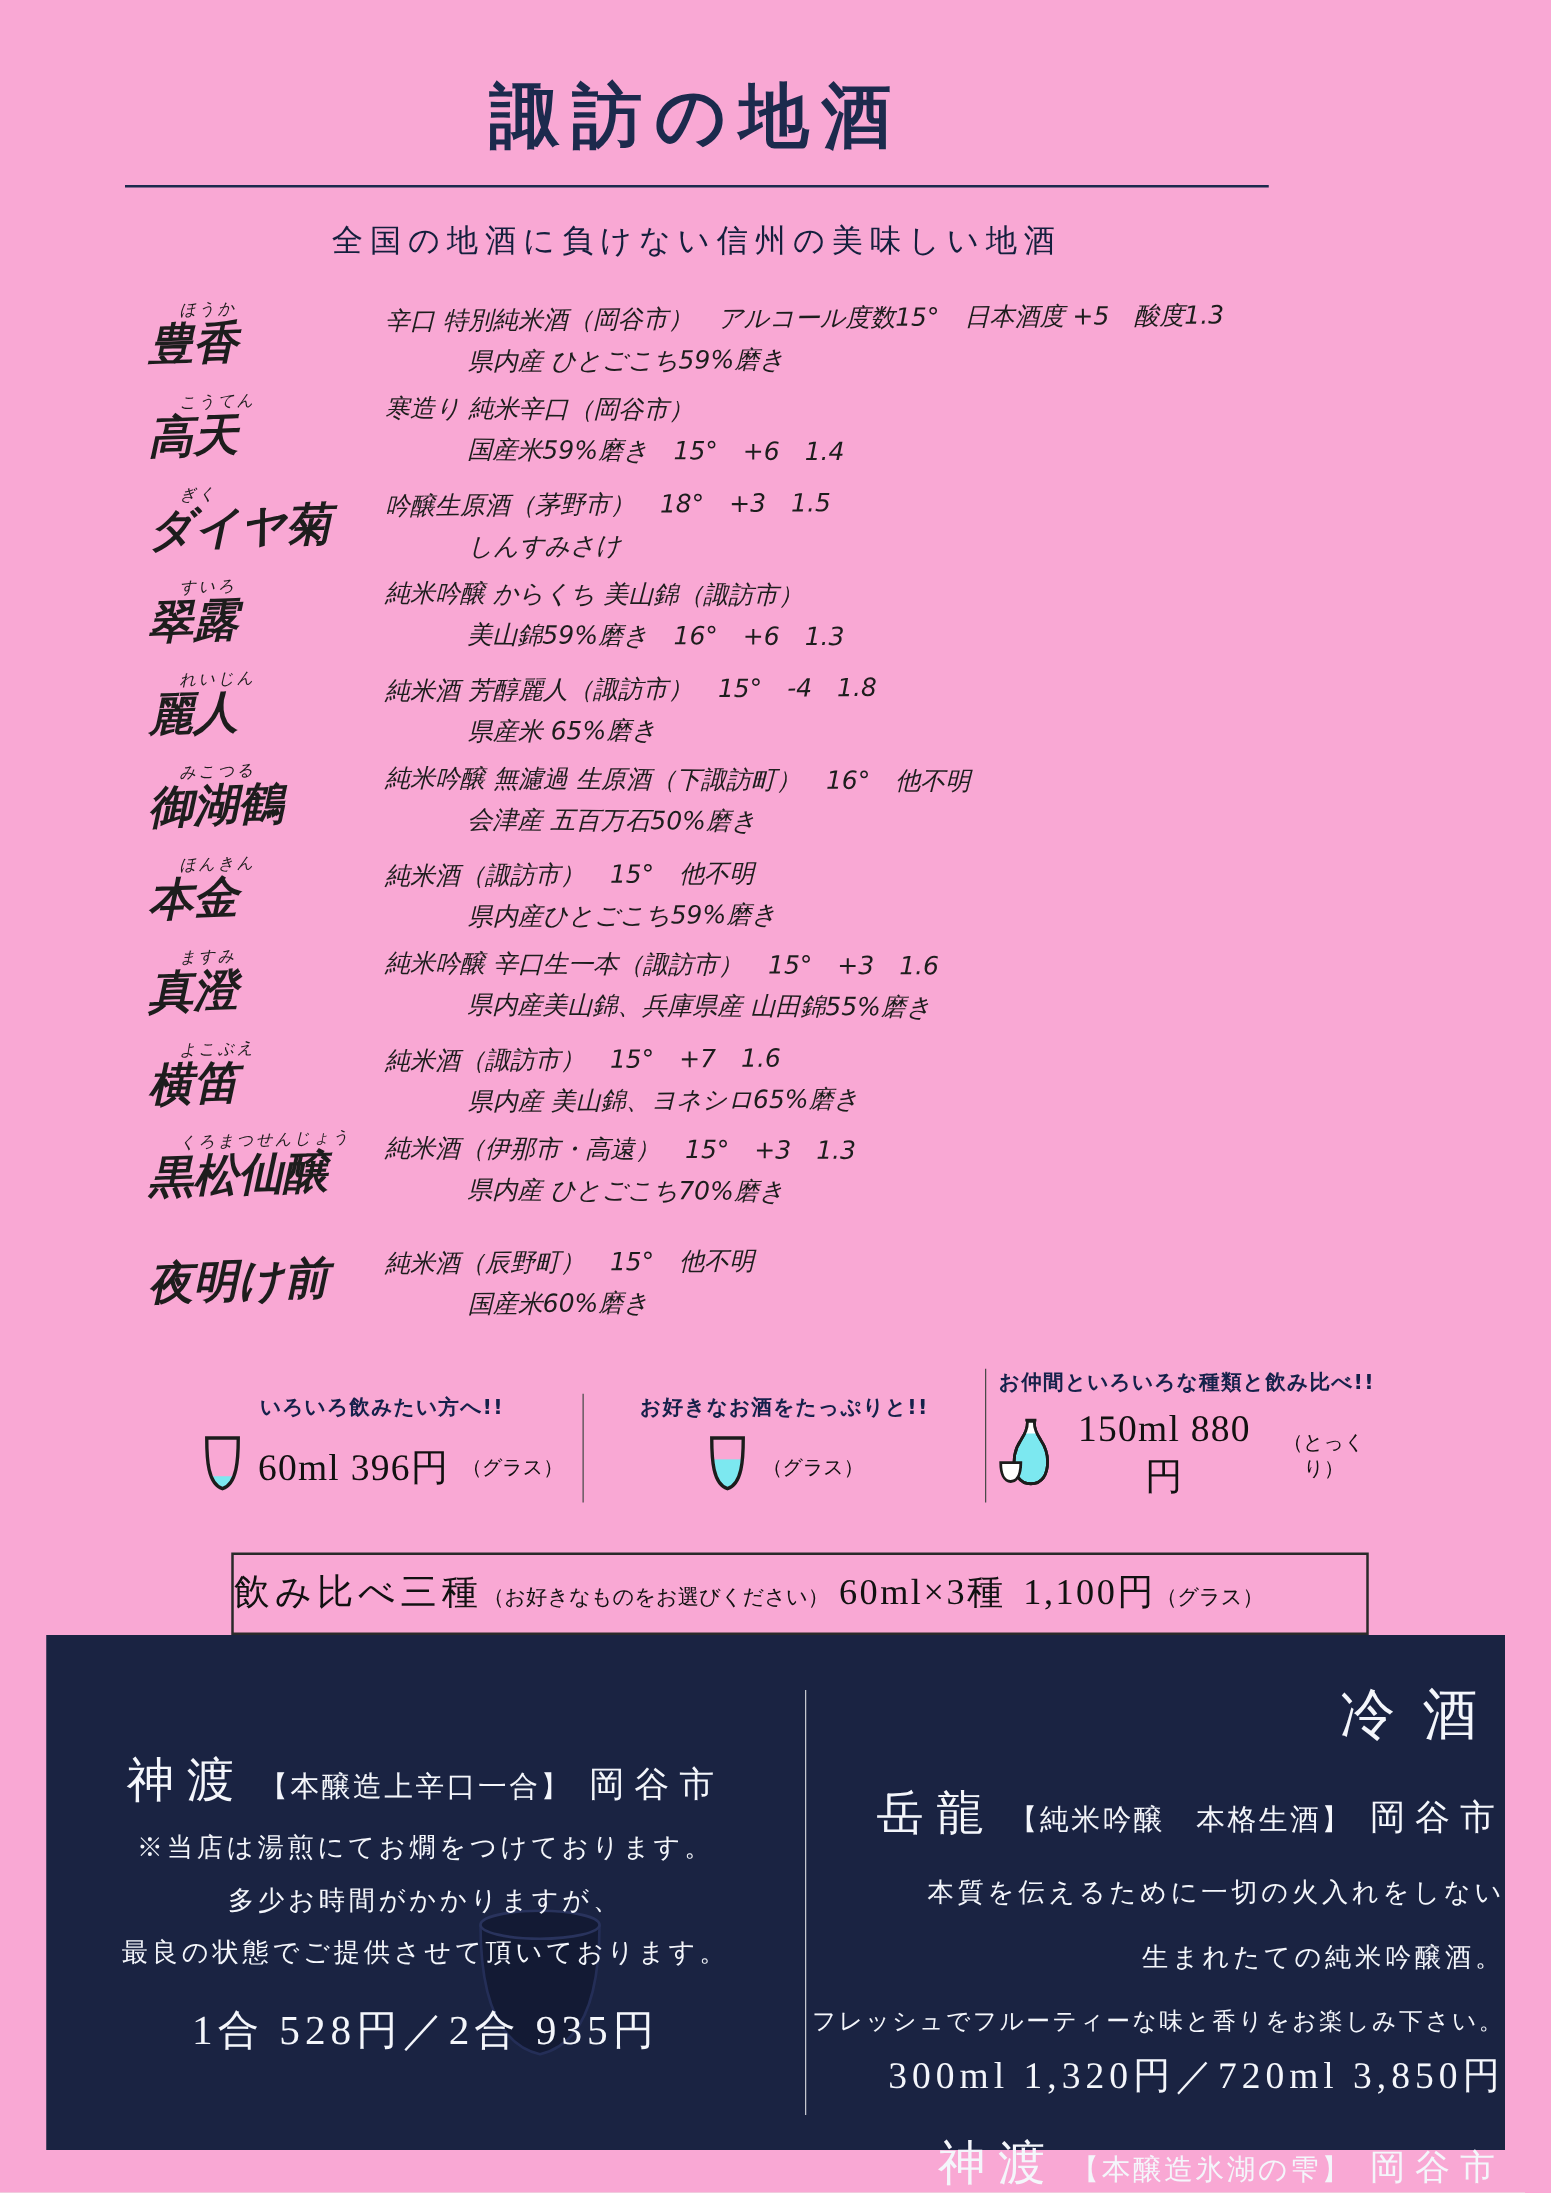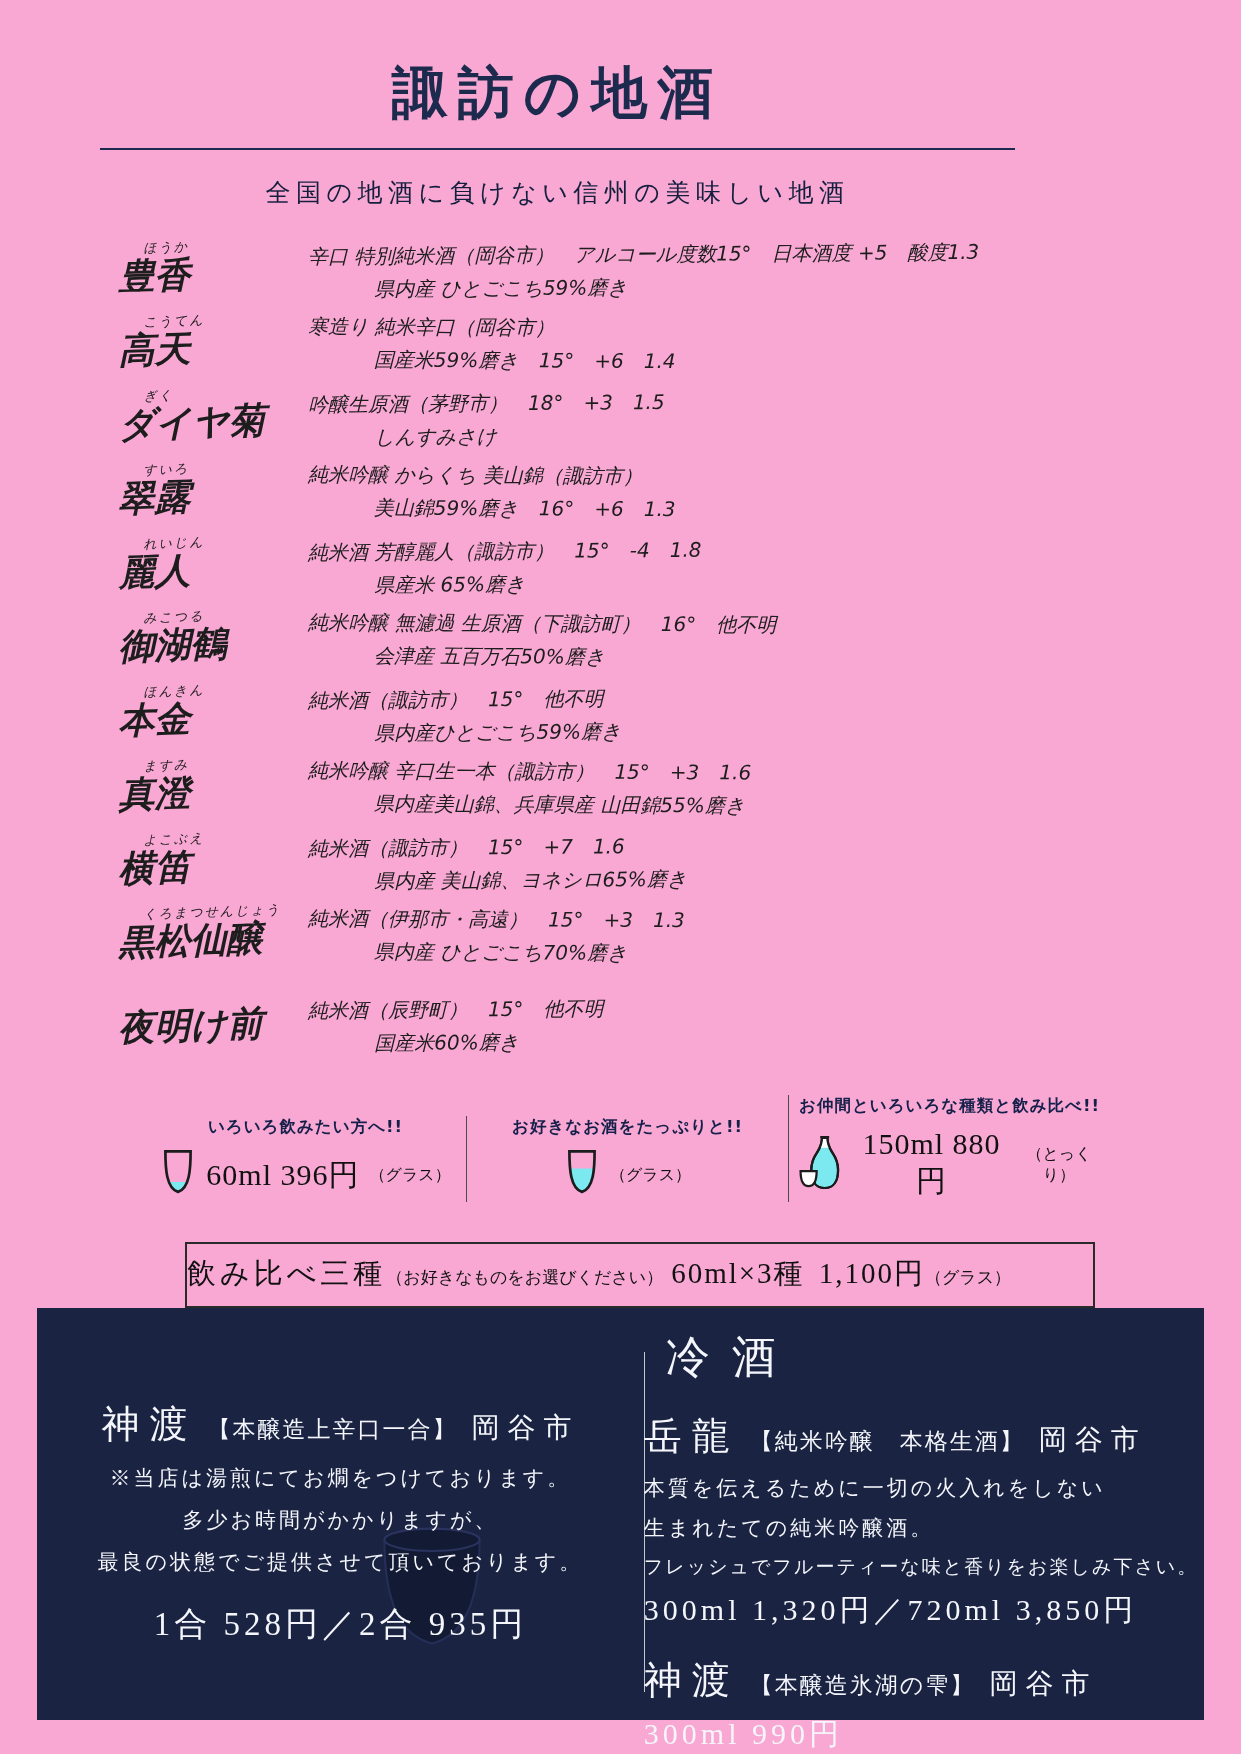--- a/index.html
+++ b/index.html
@@ -86,35 +86,35 @@
   
   .panel{
     position:absolute;
     left:37px;top:1308px;
     width:1167px;height:412px;
     background:#1a2342;
     color:#f4f6fb;
     display:flex;
   }
   .panel-left{position:relative;flex:0 0 52%;padding-top:91px;text-align:center;}
-  .panel-right{position:relative;flex:1;padding-top:20px;text-align:left;}
+  .panel-right{position:relative;flex:1;padding-top:34px;text-align:right;}
   .panel-divider{
     position:absolute;left:0;top:44px;bottom:28px;
     width:1.5px;background:rgba(255,255,255,.75);
   }
   .brand-line{white-space:nowrap;}
   .brand-name{font-size:38px;letter-spacing:10px;}
   .brand-label{font-size:23px;letter-spacing:2px;margin-left:6px;}
   .brand-city{font-size:28px;letter-spacing:8px;margin-left:10px;}
   .temp-line{font-size:24px;letter-spacing:3px;margin-top:20px;}
   .panel-note{font-size:21px;letter-spacing:3px;margin-top:14px;position:relative;z-index:1;}
   .panel-price{font-size:33px;letter-spacing:4px;margin-top:26px;position:relative;z-index:1;}
   .cold-header{font-size:44px;letter-spacing:22px;text-indent:22px;}
   .panel-right .brand-line{margin-top:24px;}
-  .panel-desc{font-size:21px;letter-spacing:3px;margin-top:12px;}
+  .panel-desc{font-size:21px;letter-spacing:3px;margin-top:24px;}
   .panel-desc.small{font-size:19px;letter-spacing:2px;}
   .panel-right .panel-price{font-size:30px;margin-top:10px;}
   .panel-right .panel-price.second{margin-top:8px;}
   .watermark-cup{position:absolute;left:325px;top:214px;z-index:0;opacity:.9;}
 </style>
 </head>
 <body>
 
 <div class="page">
 

